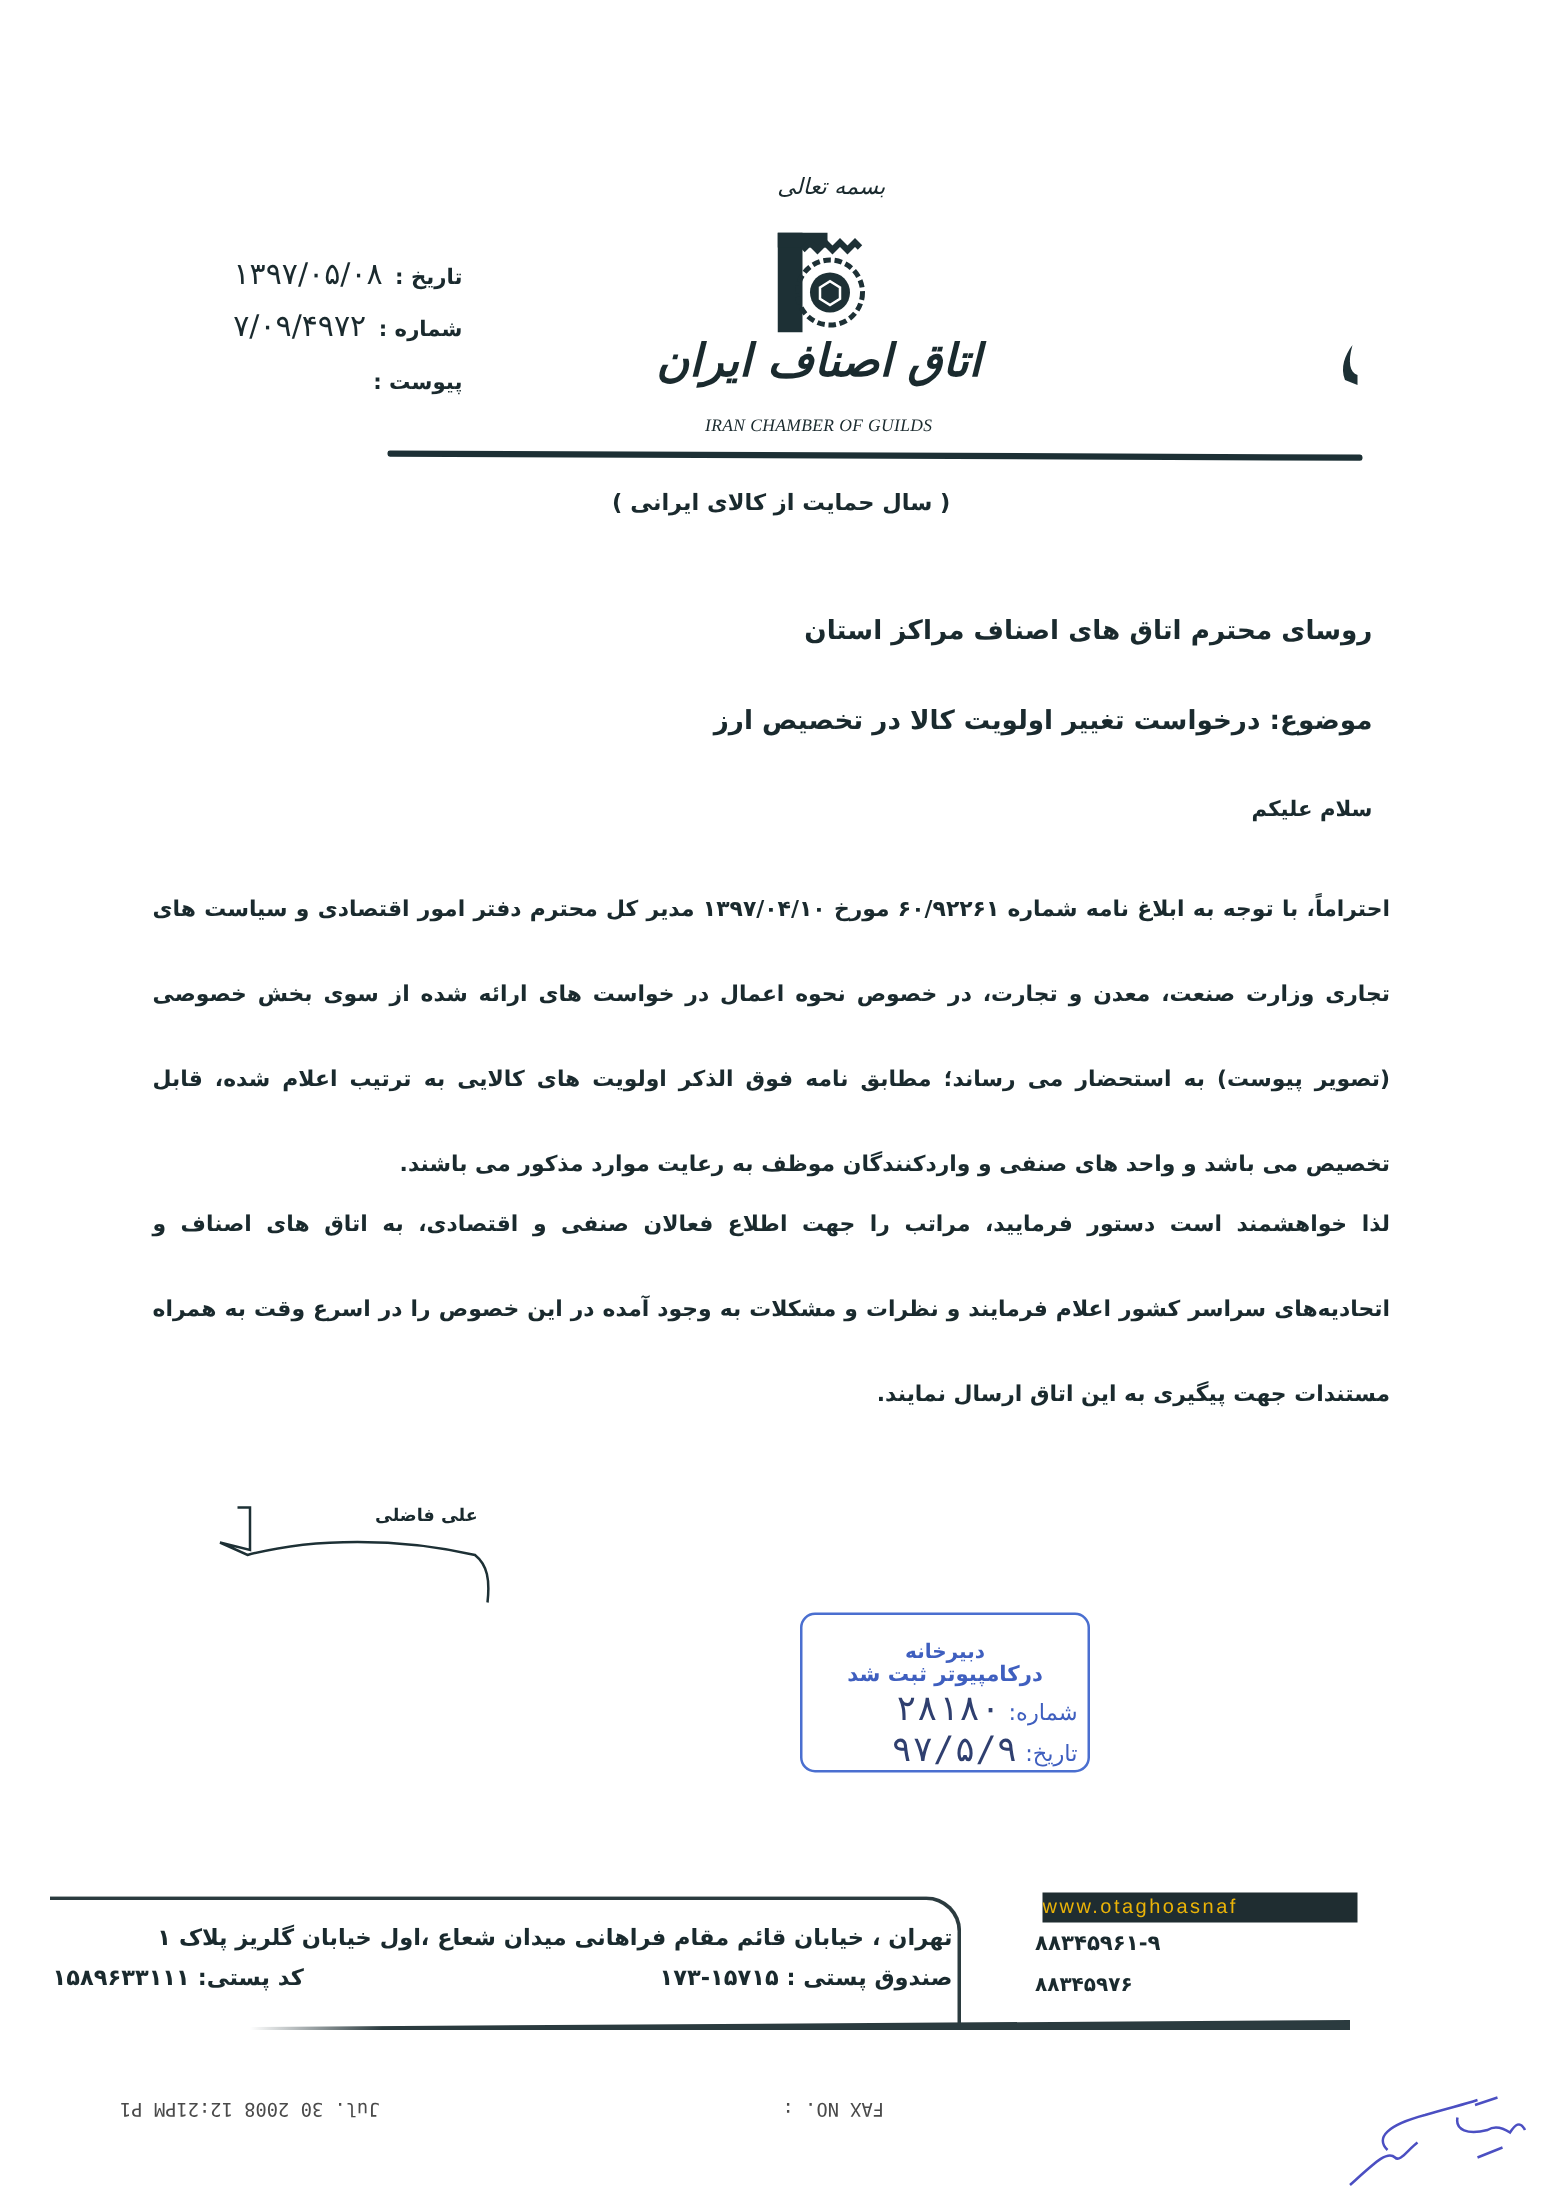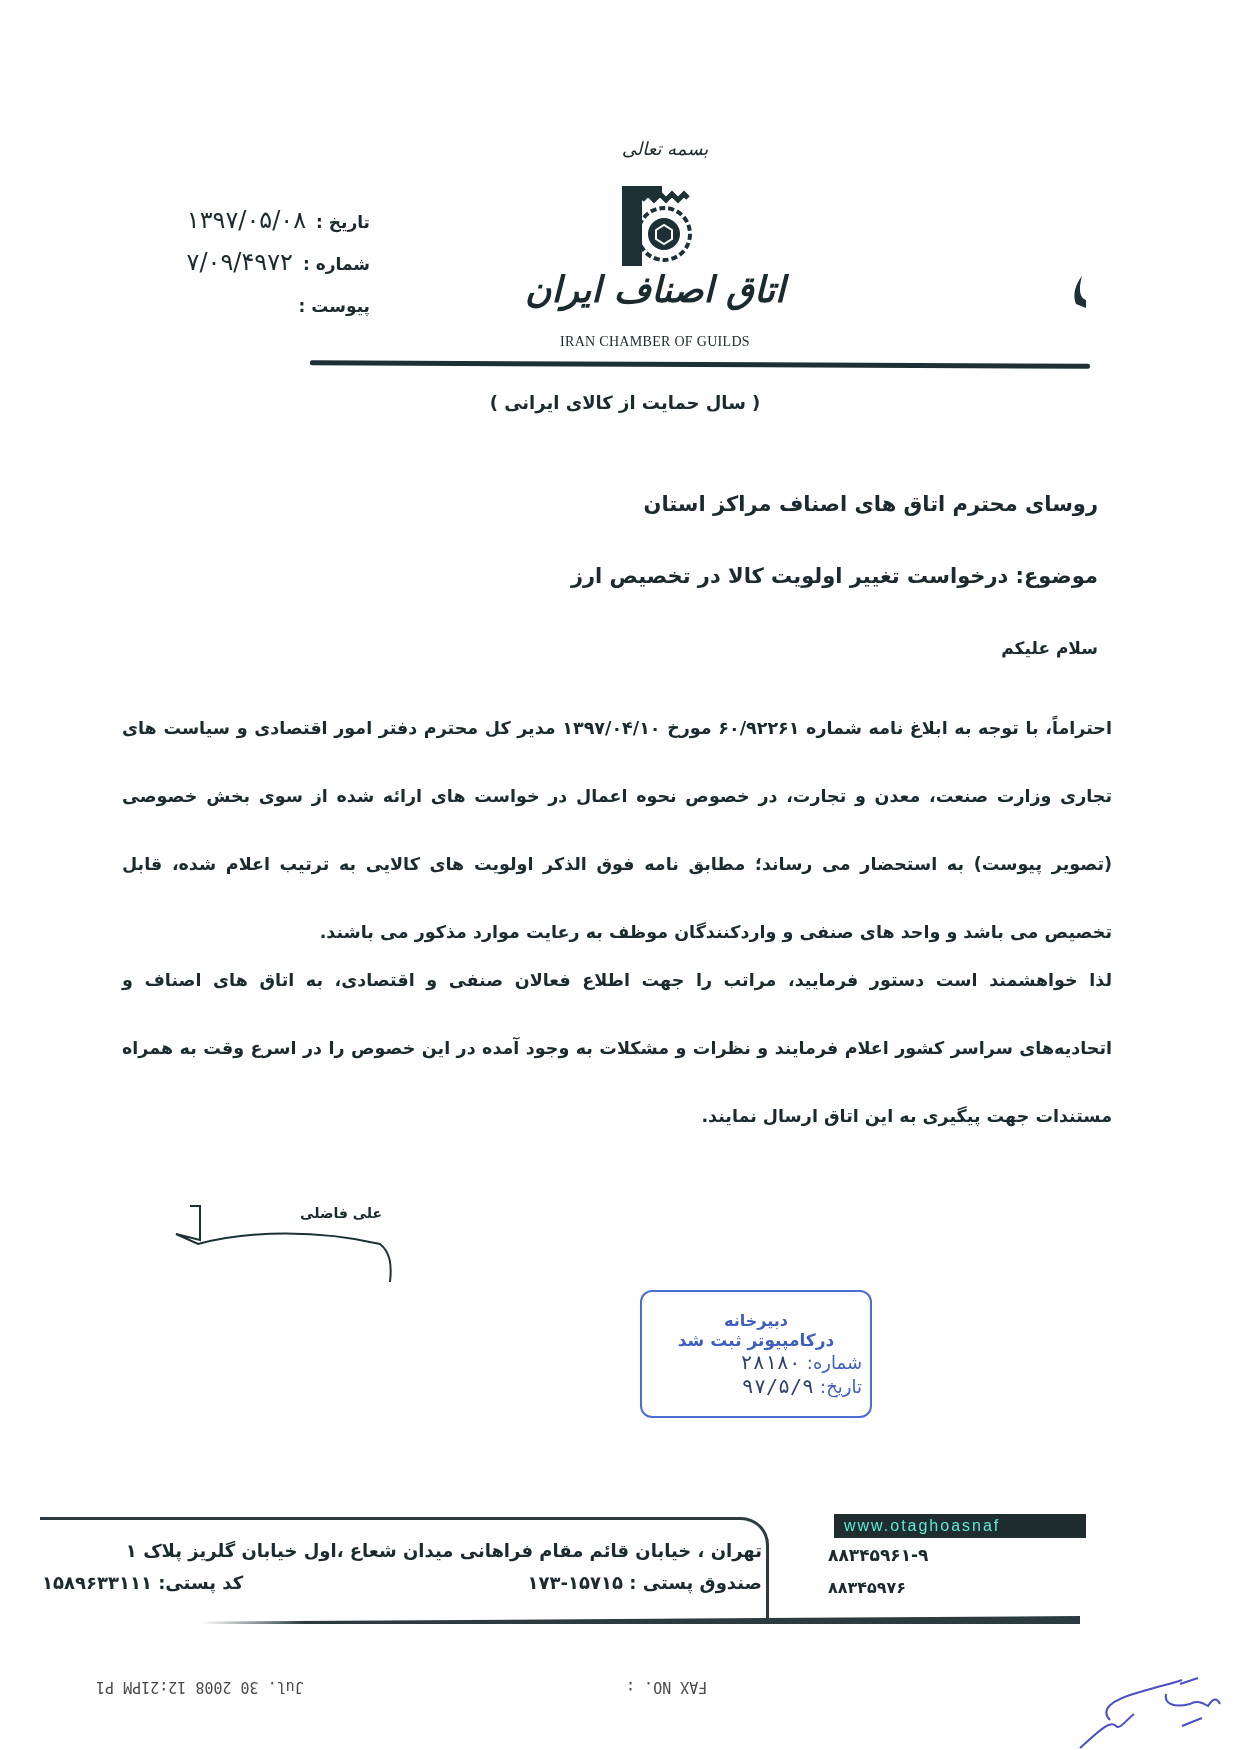--- a/index.html
+++ b/index.html
@@ -13,21 +13,21 @@
   
   .meta { left: 120px; top: 200px; width: 250px; }
   .meta-row { position: absolute; right: 0; display: flex; direction: rtl; align-items: baseline; gap: 10px; white-space: nowrap; }
   .meta-label { font-size: 17px; font-weight: bold; margin-top: 12px; }
   .meta-value { font-size: 24px; letter-spacing: 1px; direction: ltr; unicode-bidi: isolate; }
 
   
   .bismillah { left: 610px; top: 138px; width: 90px; text-align: center; font-family: "DejaVu Serif", serif; font-size: 18px; font-style: italic; margin-left: 10px; }
   .logo-mark { left: 622px; top: 186px; width: 70px; height: 80px; }
   .org-fa { left: 520px; top: 268px; width: 270px; text-align: center; font-family: "DejaVu Serif", serif; font-style: italic; font-weight: bold; font-size: 36px; }
-  .org-en { left: 520px; top: 334px; width: 270px; text-align: center; font-family: "Liberation Serif", serif; font-size: 14px; letter-spacing: 0.3px; }
+  .org-en { left: 520px; top: 334px; width: 270px; text-align: center; font-family: "Liberation Serif", serif; font-size: 14px; letter-spacing: 0.3px; font-style: italic; }
   .side-mark { left: 1068px; top: 274px; width: 22px; height: 36px; }
 
   .hrule-top { left: 310px; top: 362px; width: 780px; height: 5px; background: #1d3035; transform: rotate(0.25deg); border-radius: 2px; }
 
   .slogan { left: 400px; top: 392px; width: 450px; text-align: center; font-size: 18px; font-weight: bold; }
 
   .bold-line { font-weight: bold; font-size: 21px; white-space: nowrap; }
   .recipient { right: 142px; top: 492px; }
   .subject { right: 142px; top: 564px; }
   .greeting { right: 142px; top: 638px; font-size: 17px; }
@@ -39,28 +39,28 @@
   
   .sig-name { left: 300px; top: 1205px; font-size: 14px; font-weight: bold; }
   .sig-svg { left: 170px; top: 1200px; width: 240px; height: 90px; }
 
   
   .stamp { left: 640px; top: 1290px; width: 228px; height: 124px; border: 2px solid #4a6fd0; border-radius: 12px; color: #3f5fbf; text-align: center; }
   .stamp-line1 { font-size: 16px; font-weight: bold; margin-top: 19px; }
   .stamp-line2 { font-size: 17px; font-weight: bold; margin-top: 0px; }
   .stamp-row { display: flex; direction: rtl; align-items: baseline; justify-content: flex-start; padding-right: 8px; gap: 6px; }
   .stamp-label { font-size: 18px; }
-  .stamp-val { font-size: 20px; font-family: "DejaVu Sans Mono", monospace; color: #2f3f6f; direction: ltr; unicode-bidi: isolate; letter-spacing: 3px; }
+  .stamp-val { font-size: 28px; font-family: "DejaVu Sans Mono", monospace; color: #2f3f6f; direction: ltr; unicode-bidi: isolate; letter-spacing: 3px; }
 
   
   .footer-frame { left: 40px; top: 1517px; width: 726px; height: 100px; border-top: 3px solid #2b3b3f; border-right: 3px solid #2b3b3f; border-top-right-radius: 28px; }
   .footer-addr { right: 478px; top: 1540px; width: 720px; font-size: 18px; font-weight: bold; white-space: nowrap; text-align: right; }
   .footer-po { right: 478px; top: 1572px; width: 720px; font-size: 18px; font-weight: bold; white-space: nowrap; display: flex; direction: rtl; justify-content: space-between; }
   .footer-rule { left: 200px; top: 1616px; width: 880px; height: 8px; background: linear-gradient(90deg, #ffffff 0%, #2b3b3f 12%, #2b3b3f 100%); clip-path: polygon(0 70%, 100% 0, 100% 100%, 0 100%); }
-  .web-bar { left: 834px; top: 1514px; width: 252px; height: 24px; background: #1f2d31; color: #5eead4; font-family: "Liberation Sans", sans-serif; font-size: 16px; letter-spacing: 2px; line-height: 24px; padding-left: 10px; box-sizing: border-box; overflow: hidden; white-space: nowrap; }
+  .web-bar { left: 834px; top: 1514px; width: 252px; height: 24px; background: #1f2d31; color: #eab308; font-family: "Liberation Sans", sans-serif; font-size: 16px; letter-spacing: 2px; line-height: 24px; box-sizing: border-box; overflow: hidden; white-space: nowrap; }
   .phone1 { left: 828px; top: 1545px; font-size: 17px; font-weight: bold; direction: ltr; unicode-bidi: isolate; }
   .phone2 { left: 828px; top: 1578px; font-size: 16px; font-weight: bold; direction: ltr; unicode-bidi: isolate; }
 
   
   .fax-time { left: 96px; top: 1678px; font-family: "DejaVu Sans Mono", monospace; font-size: 15px; color: #4a4a4a; transform: rotate(180deg); white-space: nowrap; }
   .fax-no { left: 626px; top: 1678px; font-family: "DejaVu Sans Mono", monospace; font-size: 15px; color: #4a4a4a; transform: rotate(180deg); white-space: nowrap; }
   .scribble { left: 1070px; top: 1660px; width: 170px; height: 90px; }
 </style>
 </head>
 <body>

